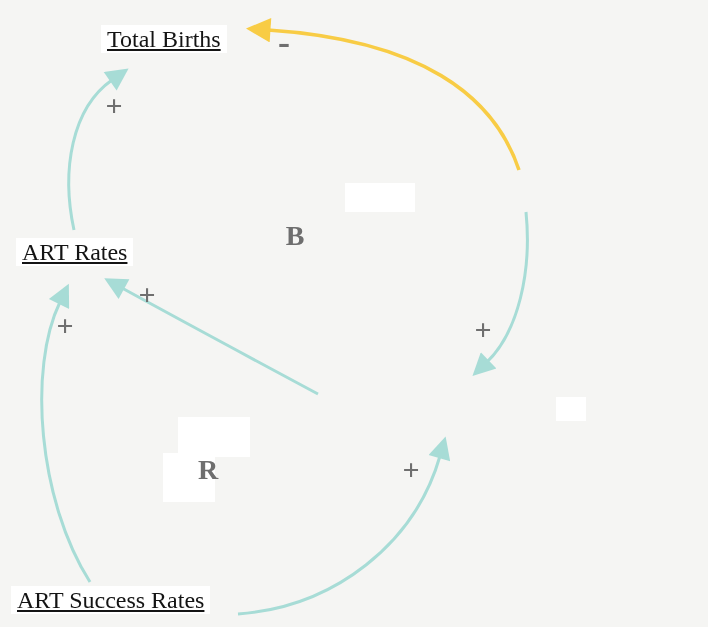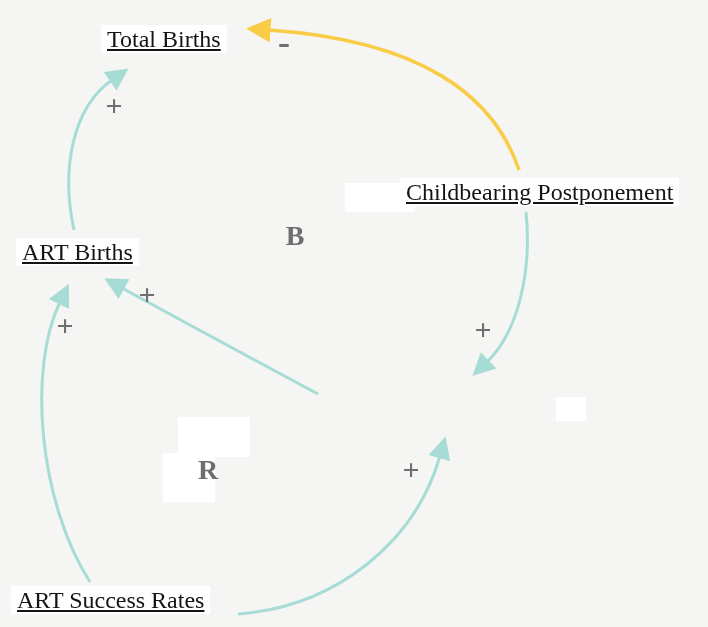--- a/index.html
+++ b/index.html
@@ -74,22 +74,21 @@
     </defs>
   <path d="M 74,230 C 61,170 72,108 112,80" class="edge teal" marker-end="url(#arrow-teal)"></path>
       <path d="M 519,170 C 494,95 420,40 268,30" class="edge yellow" marker-end="url(#arrow-yellow)"></path>
       <path d="M 526,212 C 532,272 518,332 487,362" class="edge teal" marker-end="url(#arrow-teal)"></path>
       <path d="M 318,394 Q 195,328 122,288" class="edge teal" marker-end="url(#arrow-teal)"></path>
       <path d="M 90,582 C 38,500 28,368 60,302" class="edge teal" marker-end="url(#arrow-teal)"></path>
       <path d="M 238,614 C 335,607 415,543 440,456" class="edge teal" marker-end="url(#arrow-teal)"></path>
     </svg>
 
   <div class="node-label" style="left:101px;top:25px;">Total Births</div>
-  <div class="node-label" style="left:400px;top:178px;">Childbearing Postponement</div>
-  <div class="node-label" style="left:16px;top:238px;">ART Births</div>
+  <div class="node-label" style="left:16px;top:238px;">ART Rates</div>
   <div class="node-label" style="left:11px;top:586px;">ART Success Rates</div>
 
   <div class="loop-label" style="left:295px;top:236px;">B</div>
   <div class="loop-label" style="left:208px;top:470px;">R</div>
 
 <span class="sign" style="left: 114px; top: 106px;">+</span>
     <span class="sign minus" style="left: 284px; top: 42px;">-</span>
     <span class="sign" style="left: 483px; top: 330px;">+</span>
     <span class="sign" style="left: 147px; top: 295px;">+</span>
     <span class="sign" style="left: 65px; top: 326px;">+</span>

